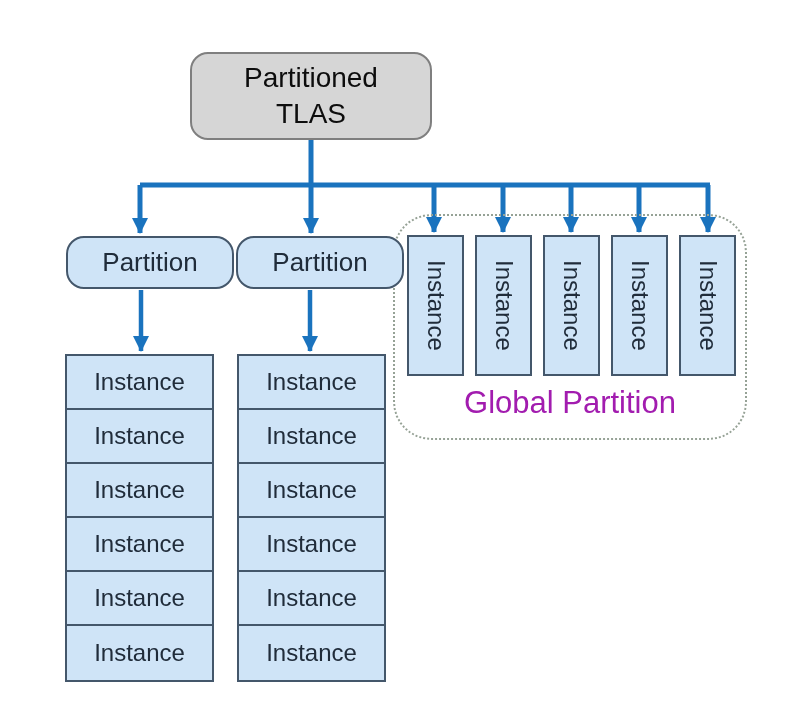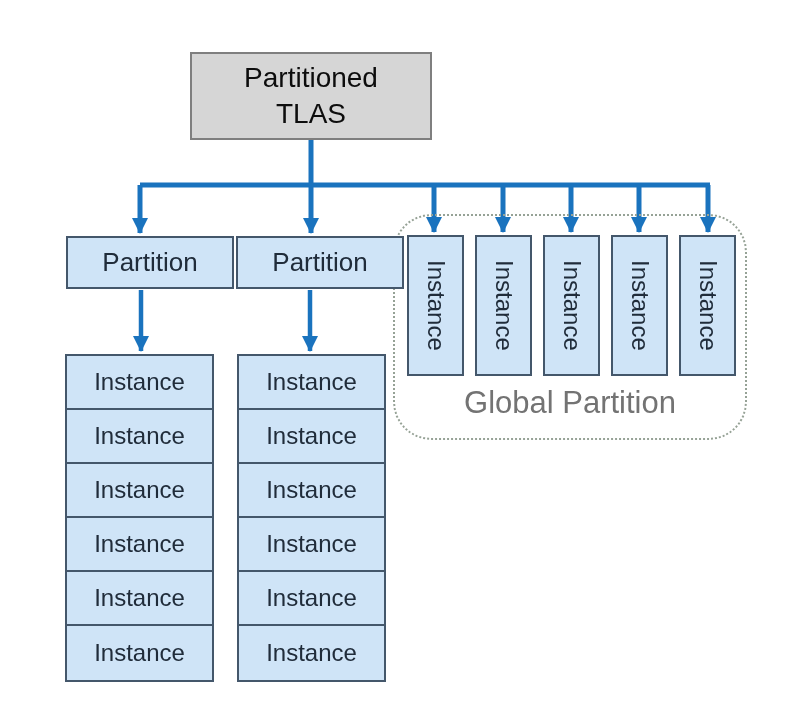--- a/index.html
+++ b/index.html
@@ -34,20 +34,21 @@
     fill: var(--arrow, #1a73be);
   }
   .node {
     position: absolute;
     box-sizing: border-box;
     display: flex;
     align-items: center;
     justify-content: center;
     text-align: center;
     z-index: 2;
+    border-radius: 18px;
   }
   .root-node {
     left: 190px; top: 52px;
     width: 242px; height: 88px;
     background: var(--root-fill, #d6d6d6);
     border: 2px solid var(--root-border, #7f7f7f);
     font-size: 28px;
     line-height: 1.28;
     color: #0d0d0d;
   }
@@ -118,21 +119,21 @@
   .v2 { left: 475px; }
   .v3 { left: 543px; }
   .v4 { left: 611px; }
   .v5 { left: 679px; }
   .group-label {
     position: absolute;
     left: 393px; top: 385px;
     width: 354px;
     text-align: center;
     font-size: 31px;
-    color: #737373;
+    color: #a21caf;
     z-index: 2;
   }
 </style>
 </head>
 <body>
 
 <div class="canvas">
 
   <svg class="connectors" viewBox="0 0 800 702" xmlns="http://www.w3.org/2000/svg" aria-hidden="true">
     <defs>

